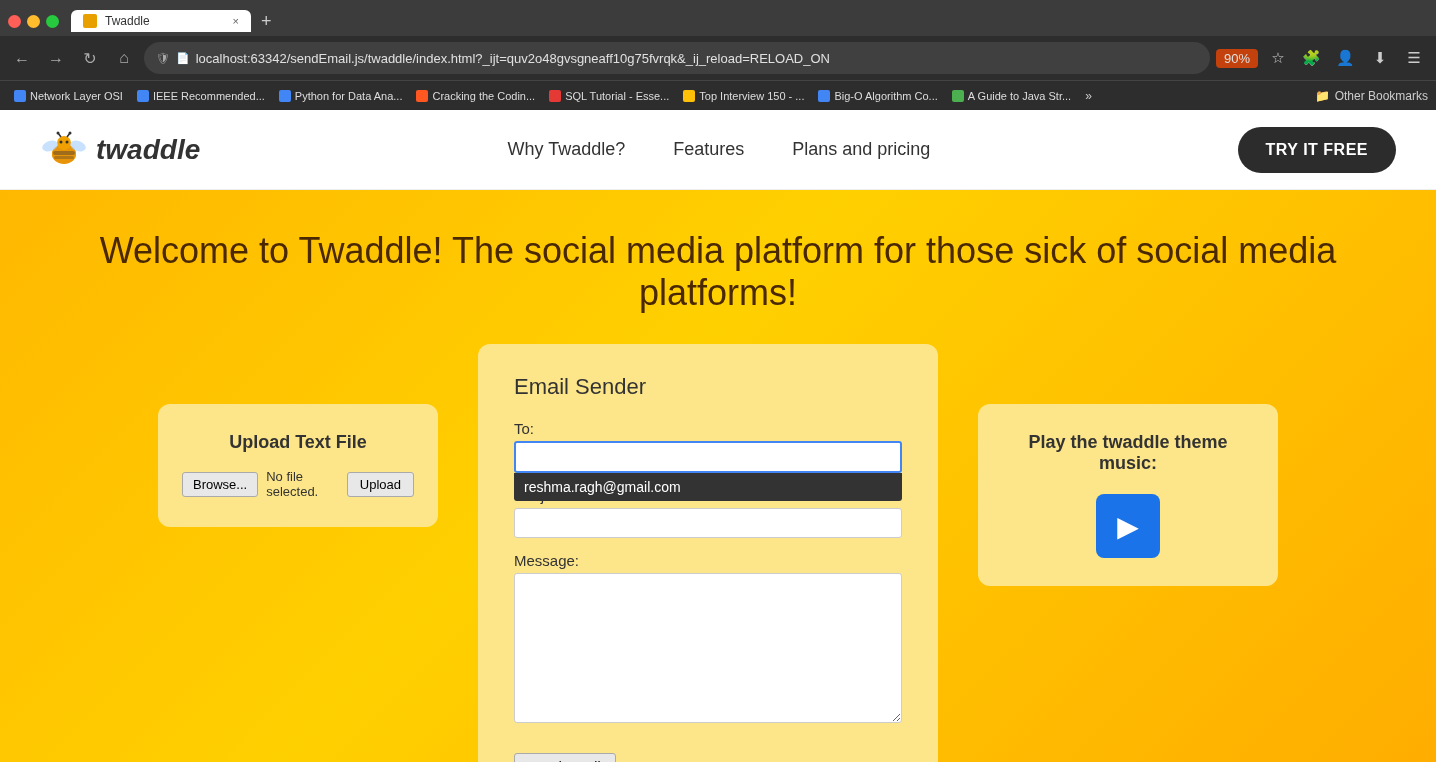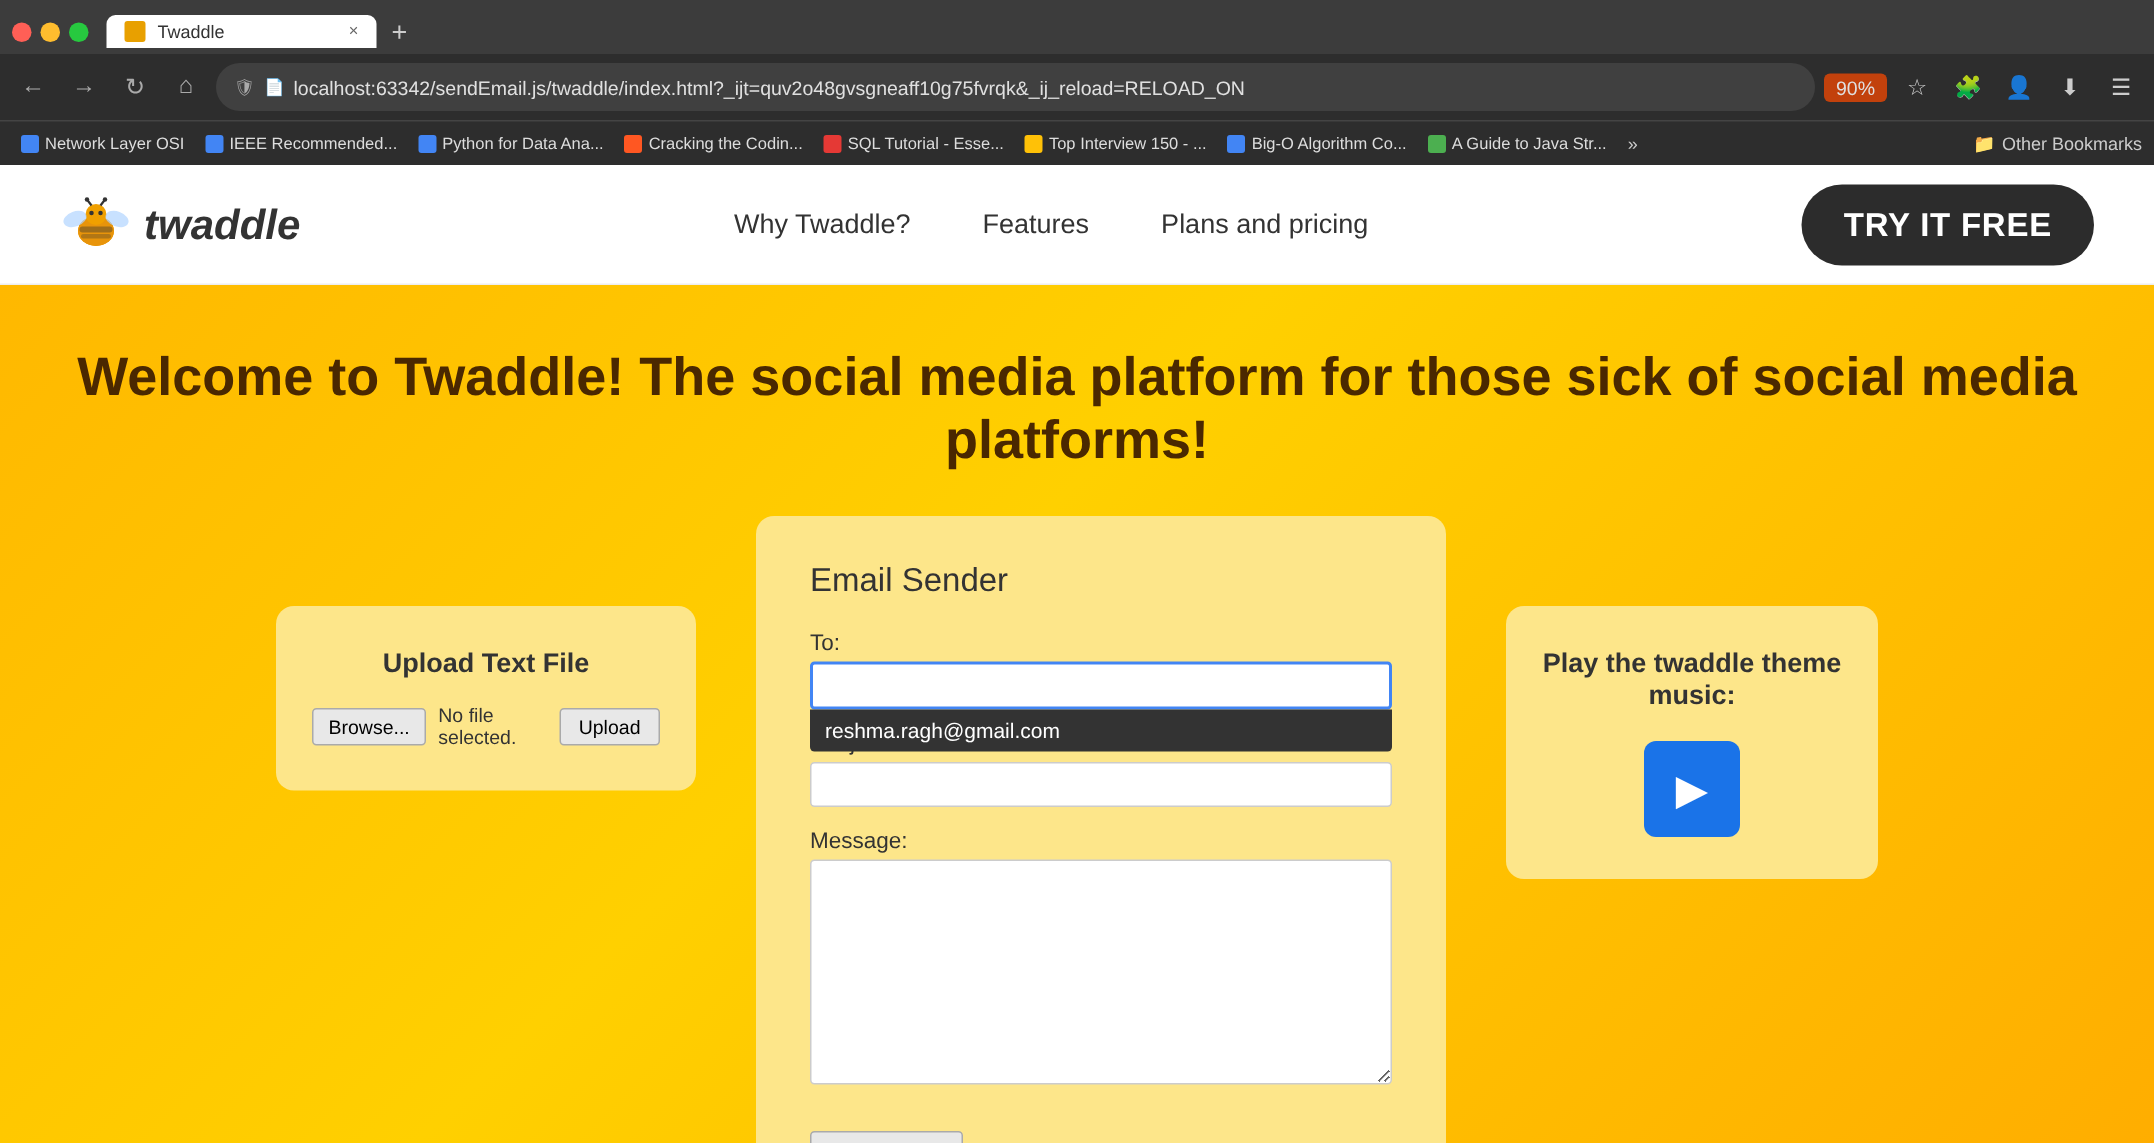--- a/index.html
+++ b/index.html
@@ -198,38 +198,38 @@
       color: #333;
       text-decoration: none;
       font-weight: 400;
     }
     .try-free-btn {
       background: #2c2c2c;
       color: #fff;
       border: none;
       border-radius: 30px;
       padding: 14px 28px;
-      font-size: 22px;
+      font-size: 16px;
       font-weight: bold;
       cursor: pointer;
       text-transform: uppercase;
       letter-spacing: 0.5px;
     }
 
     
     .hero-section {
       background: linear-gradient(135deg, #ffb800 0%, #ffd000 40%, #ffaa00 100%);
       min-height: 620px;
       padding: 40px 40px 60px;
       position: relative;
       overflow: hidden;
     }
     .hero-title {
       font-size: 36px;
-      font-weight: bold;
+      font-weight: normal;
       color: #4a2800;
       text-align: center;
       margin-bottom: 30px;
     }
     .hero-content {
       display: flex;
       justify-content: center;
       align-items: flex-start;
       gap: 40px;
       position: relative;
@@ -345,21 +345,21 @@
       font-size: 14px;
       cursor: pointer;
       margin-top: 12px;
     }
 
     
     .music-box {
       background: #fde68a;
       border-radius: 12px;
       padding: 28px 24px;
-      width: 248px;
+      width: 300px;
       margin-top: 60px;
       text-align: center;
     }
     .music-title {
       font-size: 18px;
       font-weight: bold;
       color: #333;
       margin-bottom: 20px;
     }
     .play-btn {

